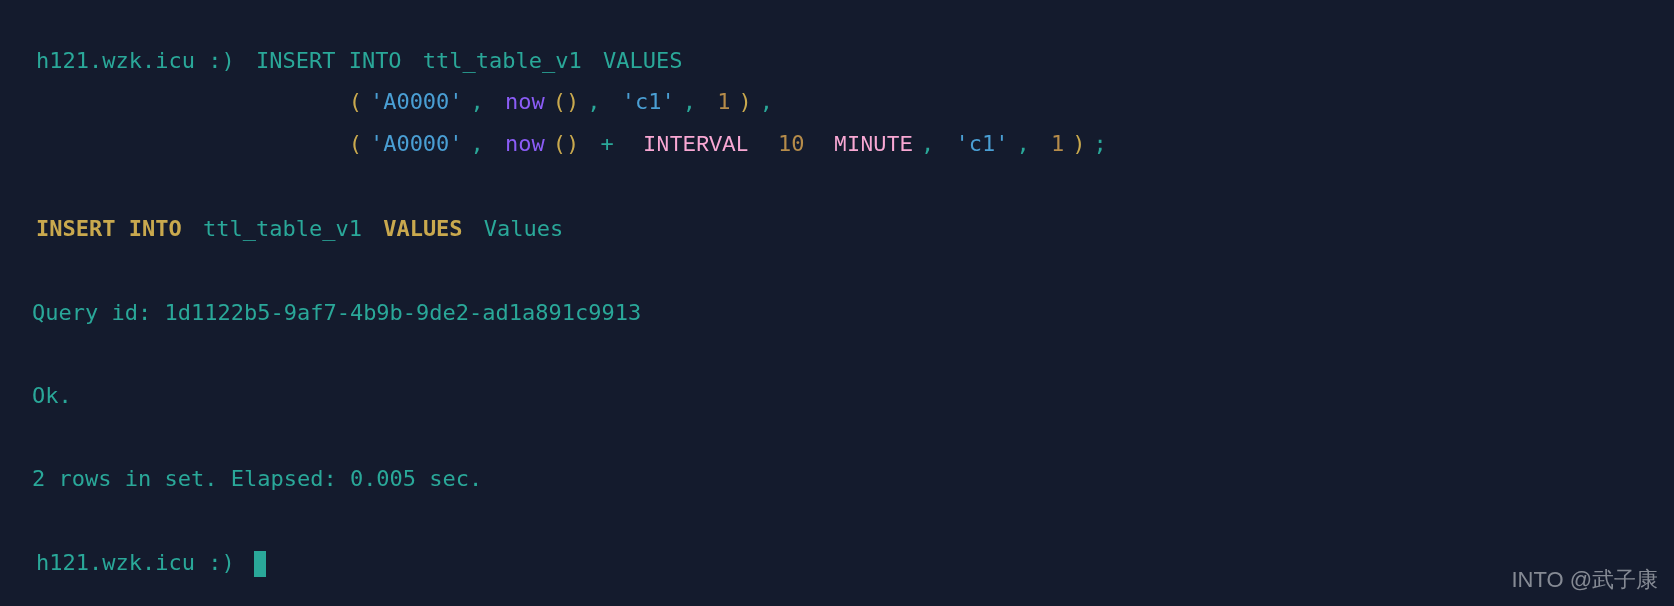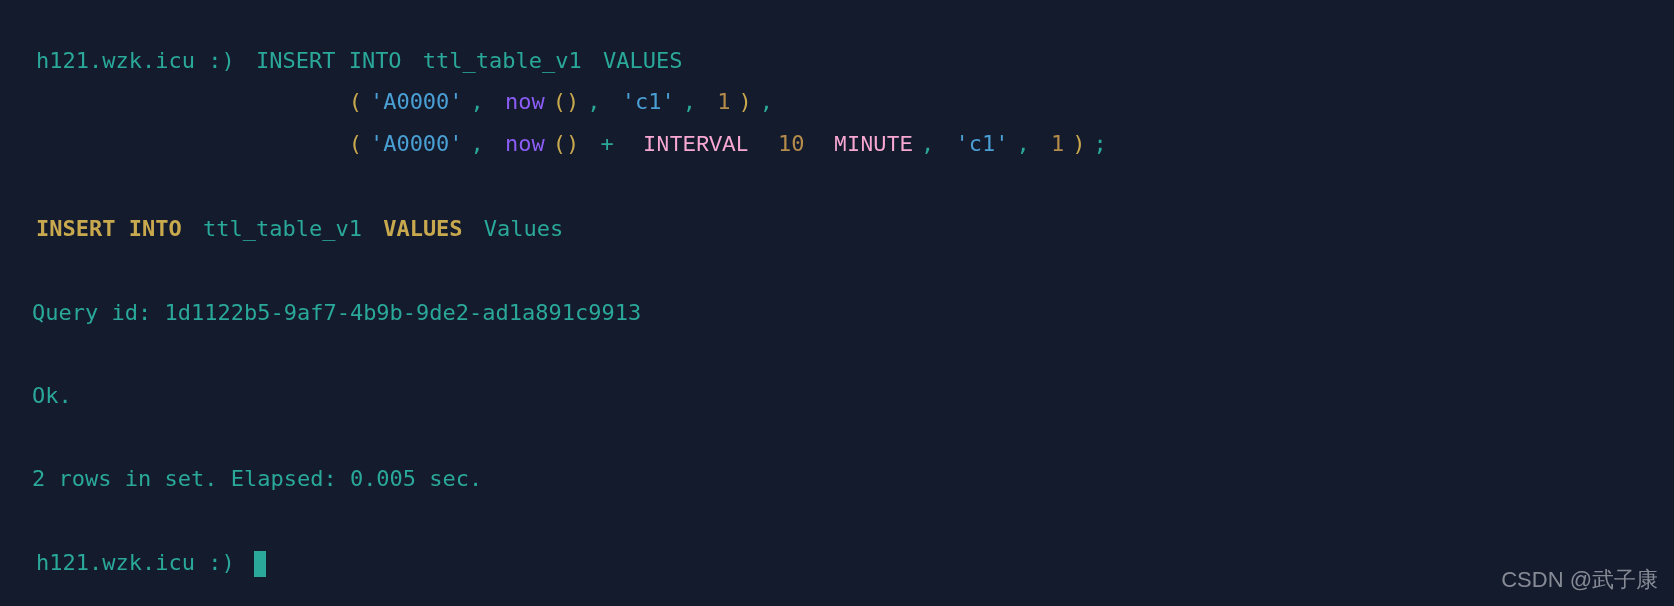--- a/index.html
+++ b/index.html
@@ -75,13 +75,13 @@
 <div class="line text-main">Ok.</div>
 
 <div class="spacer"></div>
 
 <div class="line text-main">2 rows in set. Elapsed: 0.005 sec.</div>
 
 <div class="spacer"></div>
 
 <div class="line"><span class="teal">h121.wzk.icu :) </span><span class="cursor"></span></div>
 
-<div class="watermark">CSDN @武子康</div>
+<div class="watermark">INTO @武子康</div>
 
 </body></html>

